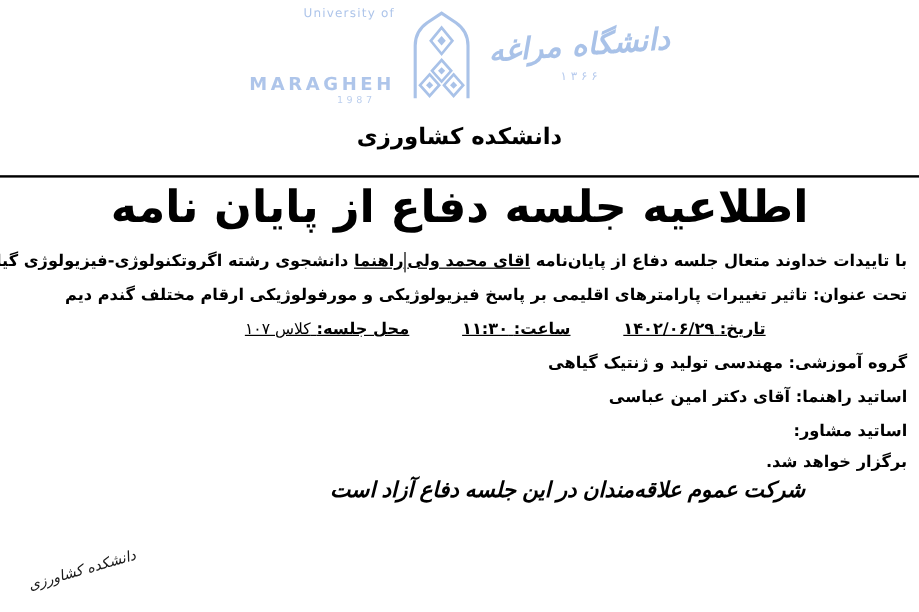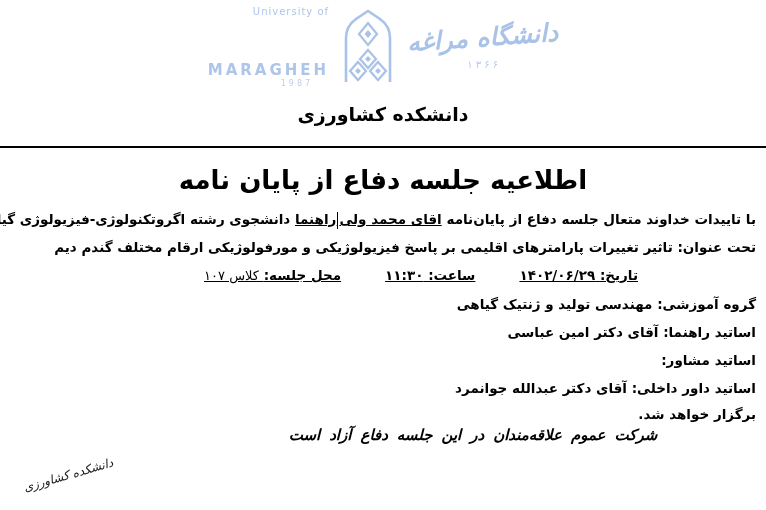--- a/index.html
+++ b/index.html
@@ -72,23 +72,23 @@
   .rule{
     border:none;
     border-top:2px solid #000;
     margin:21px 0 0 0;
     width:100%;
   }
   
   .main-title{
     text-align:center;
     direction:rtl;
-    font-size:26px;
-    font-weight:bold;
-    margin-top:17px;
+    font-size:37px;
+    font-weight:bold;
+    margin-top:3px;
     letter-spacing:0px;
   }
   
   .doc-body{
     direction:rtl;
     text-align:right;
     font-size:13.5px;
     font-weight:bold;
     padding:10px 10px 0 40px;
     line-height:28px;
@@ -119,22 +119,22 @@
     margin-right:0;
     margin-left:150px;
   }
   .closing{
     line-height:22px;
     margin-top:1px;
     text-align:right;
   }
   .invitation{
     font-style:italic;
-    font-family:Liberation Mono, monospace;
-    font-size:15px;
+    font-family:Liberation Sans, sans-serif;
+    font-size:18px;
     line-height:24px;
   }
   
   .signature{
     position:absolute;
     left:22px;
     bottom:28px;
     transform:rotate(-16deg);
     font-family:"DejaVu Serif","Liberation Serif",serif;
     font-style:italic;
@@ -193,21 +193,20 @@
   <span class="line">تحت عنوان: تاثیر تغییرات پارامترهای اقلیمی بر پاسخ فیزیولوژیکی و مورفولوژیکی ارقام مختلف گندم دیم</span>
 
   <span class="line meta-line"><span>تاریخ:</span> <span>۱۴۰۲/۰۶/۲۹</span><span class="meta-gap"></span><span>ساعت:</span> <span>۱۱:۳۰</span><span class="meta-gap"></span><span>محل جلسه:</span> <span class="value-serif">کلاس ۱۰۷</span></span>
 
   <span class="line"><span>گروه آموزشی:</span> <span>مهندسی تولید و ژنتیک گیاهی</span></span>
 
   <span class="line"><span>اساتید راهنما:</span> <span>آقای دکتر امین عباسی</span></span>
 
   <span class="line"><span>اساتید مشاور:</span> <span></span></span>
 
-  <span class="line"><span>اساتید داور داخلی:</span> <span>آقای دکتر عبدالله جوانمرد</span></span>
 
   <span class="line center-line closing">برگزار خواهد شد.</span>
 
   <span class="line center-line invitation">شرکت عموم علاقه‌مندان در این جلسه دفاع آزاد است</span>
 
 </div>
 
 <div class="signature">دانشکده کشاورزی</div>
 
 </body></html>

